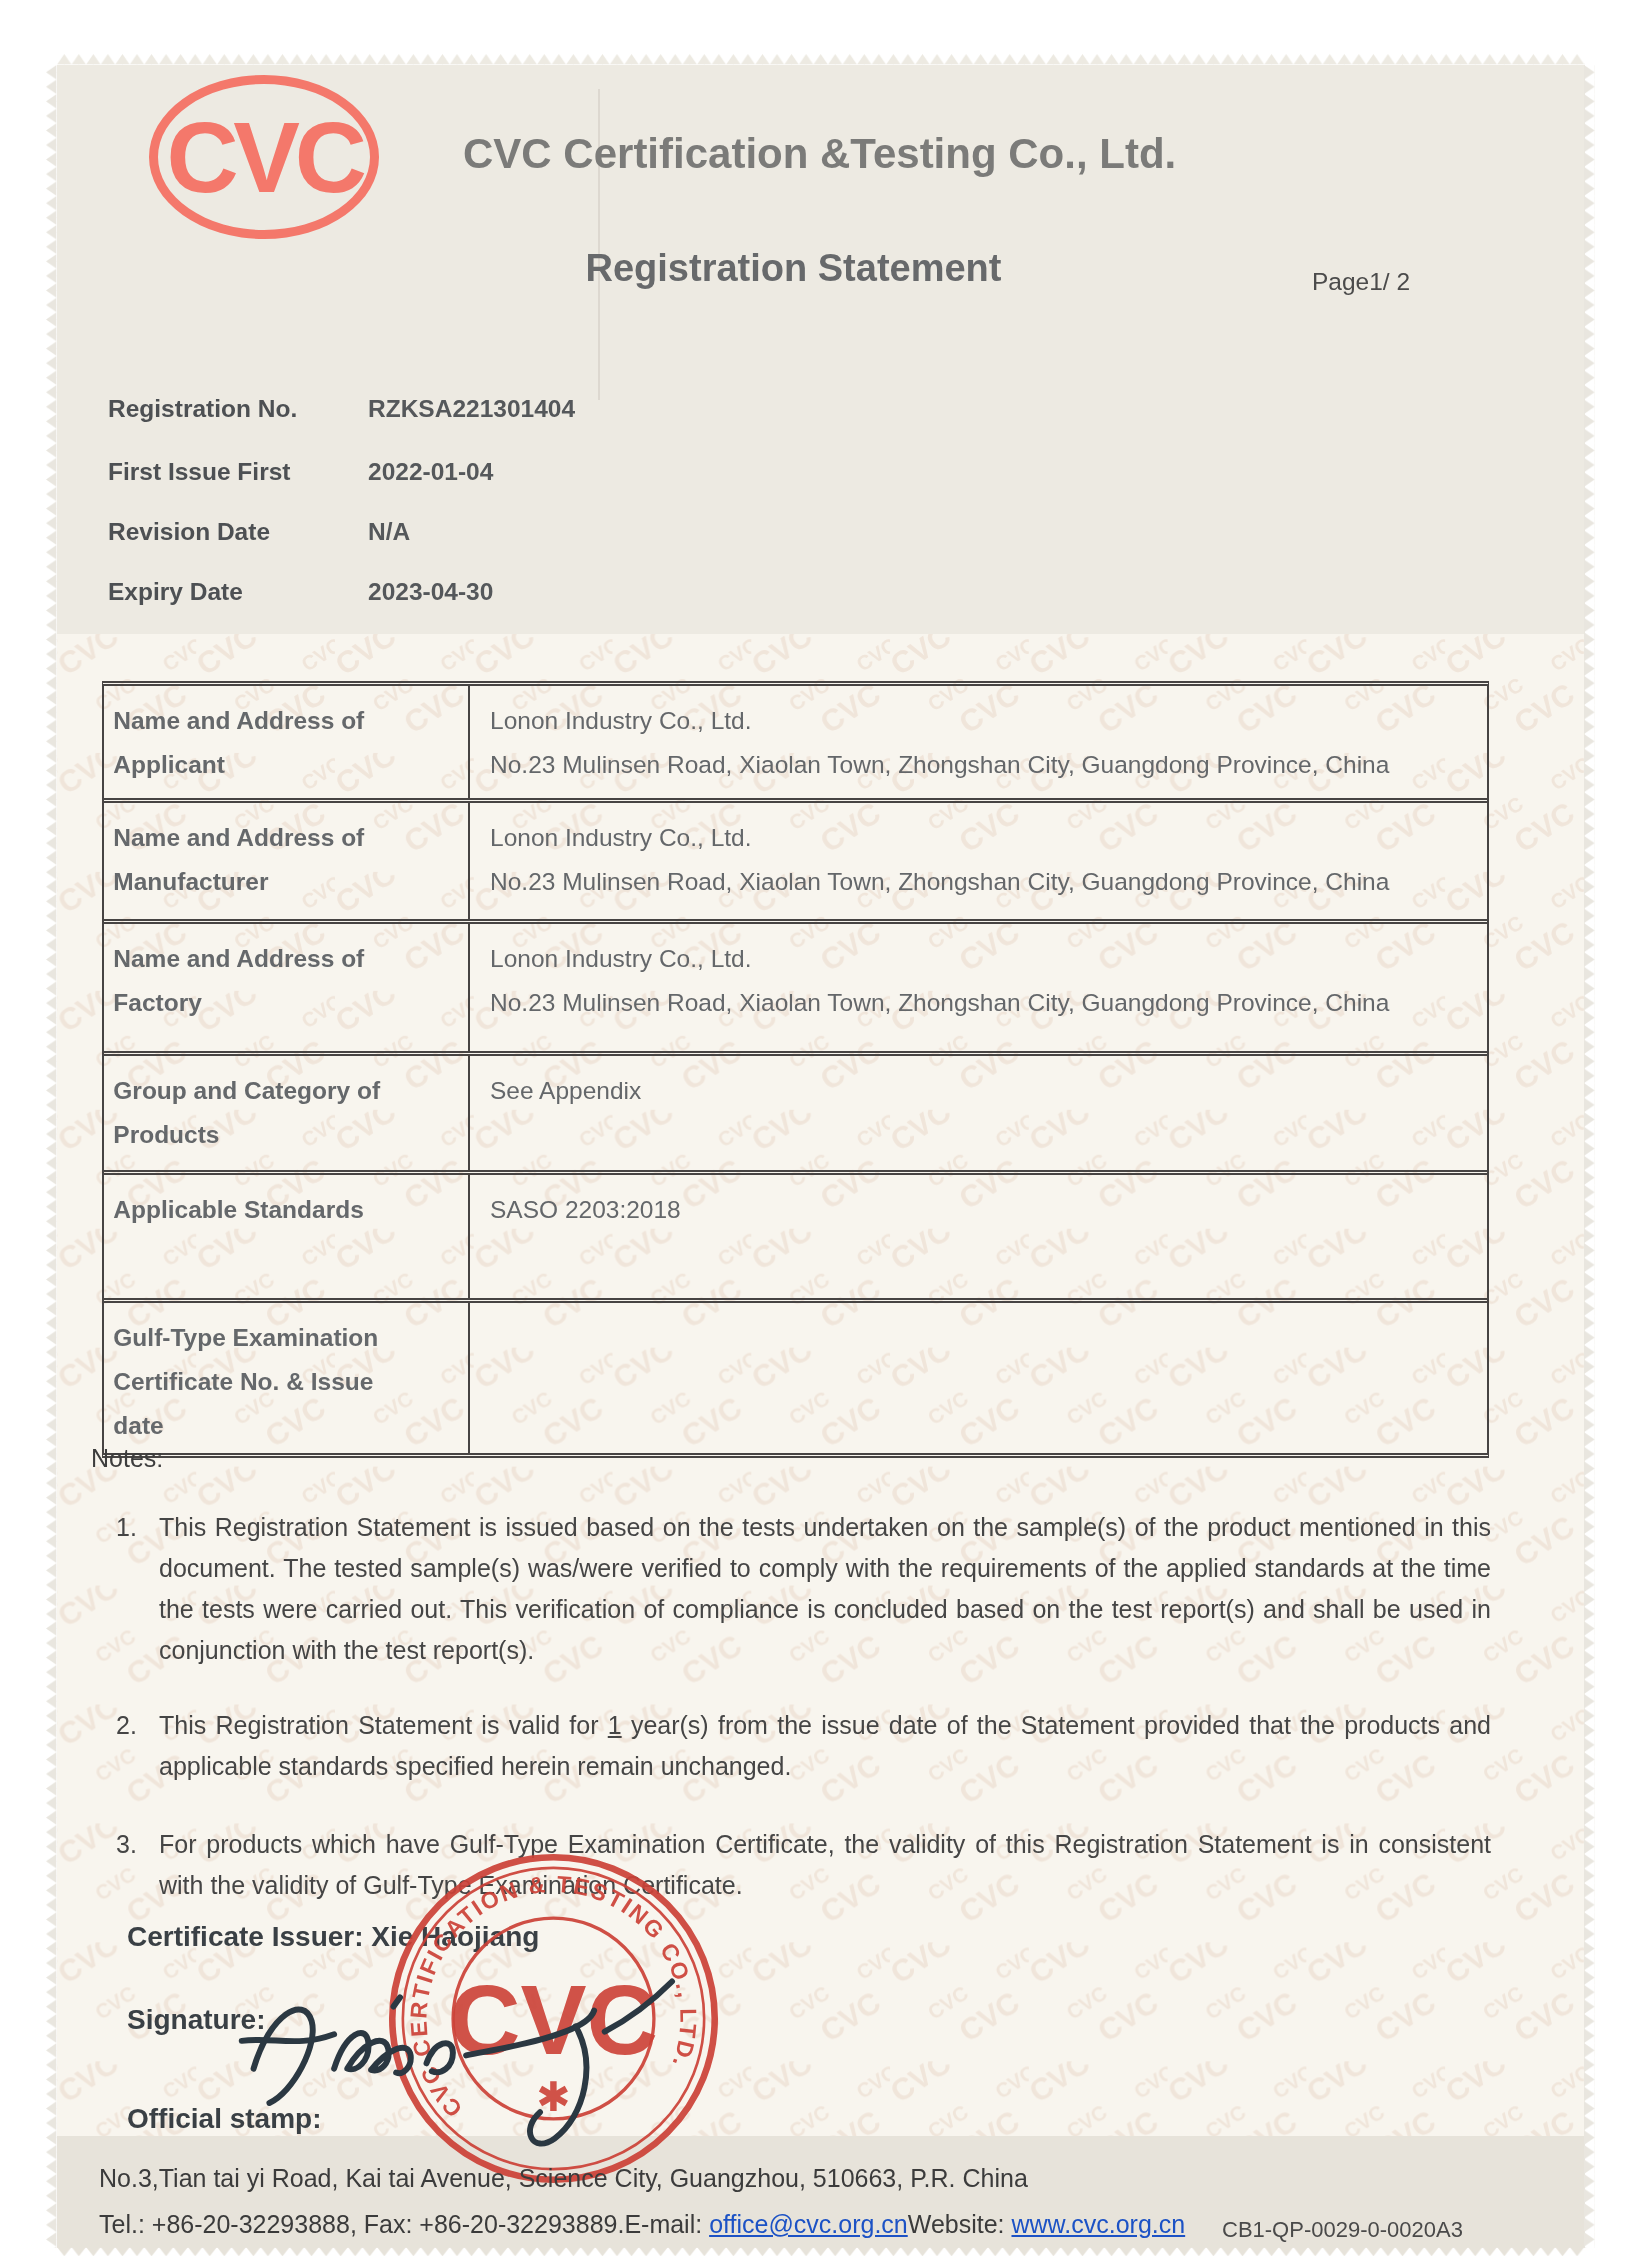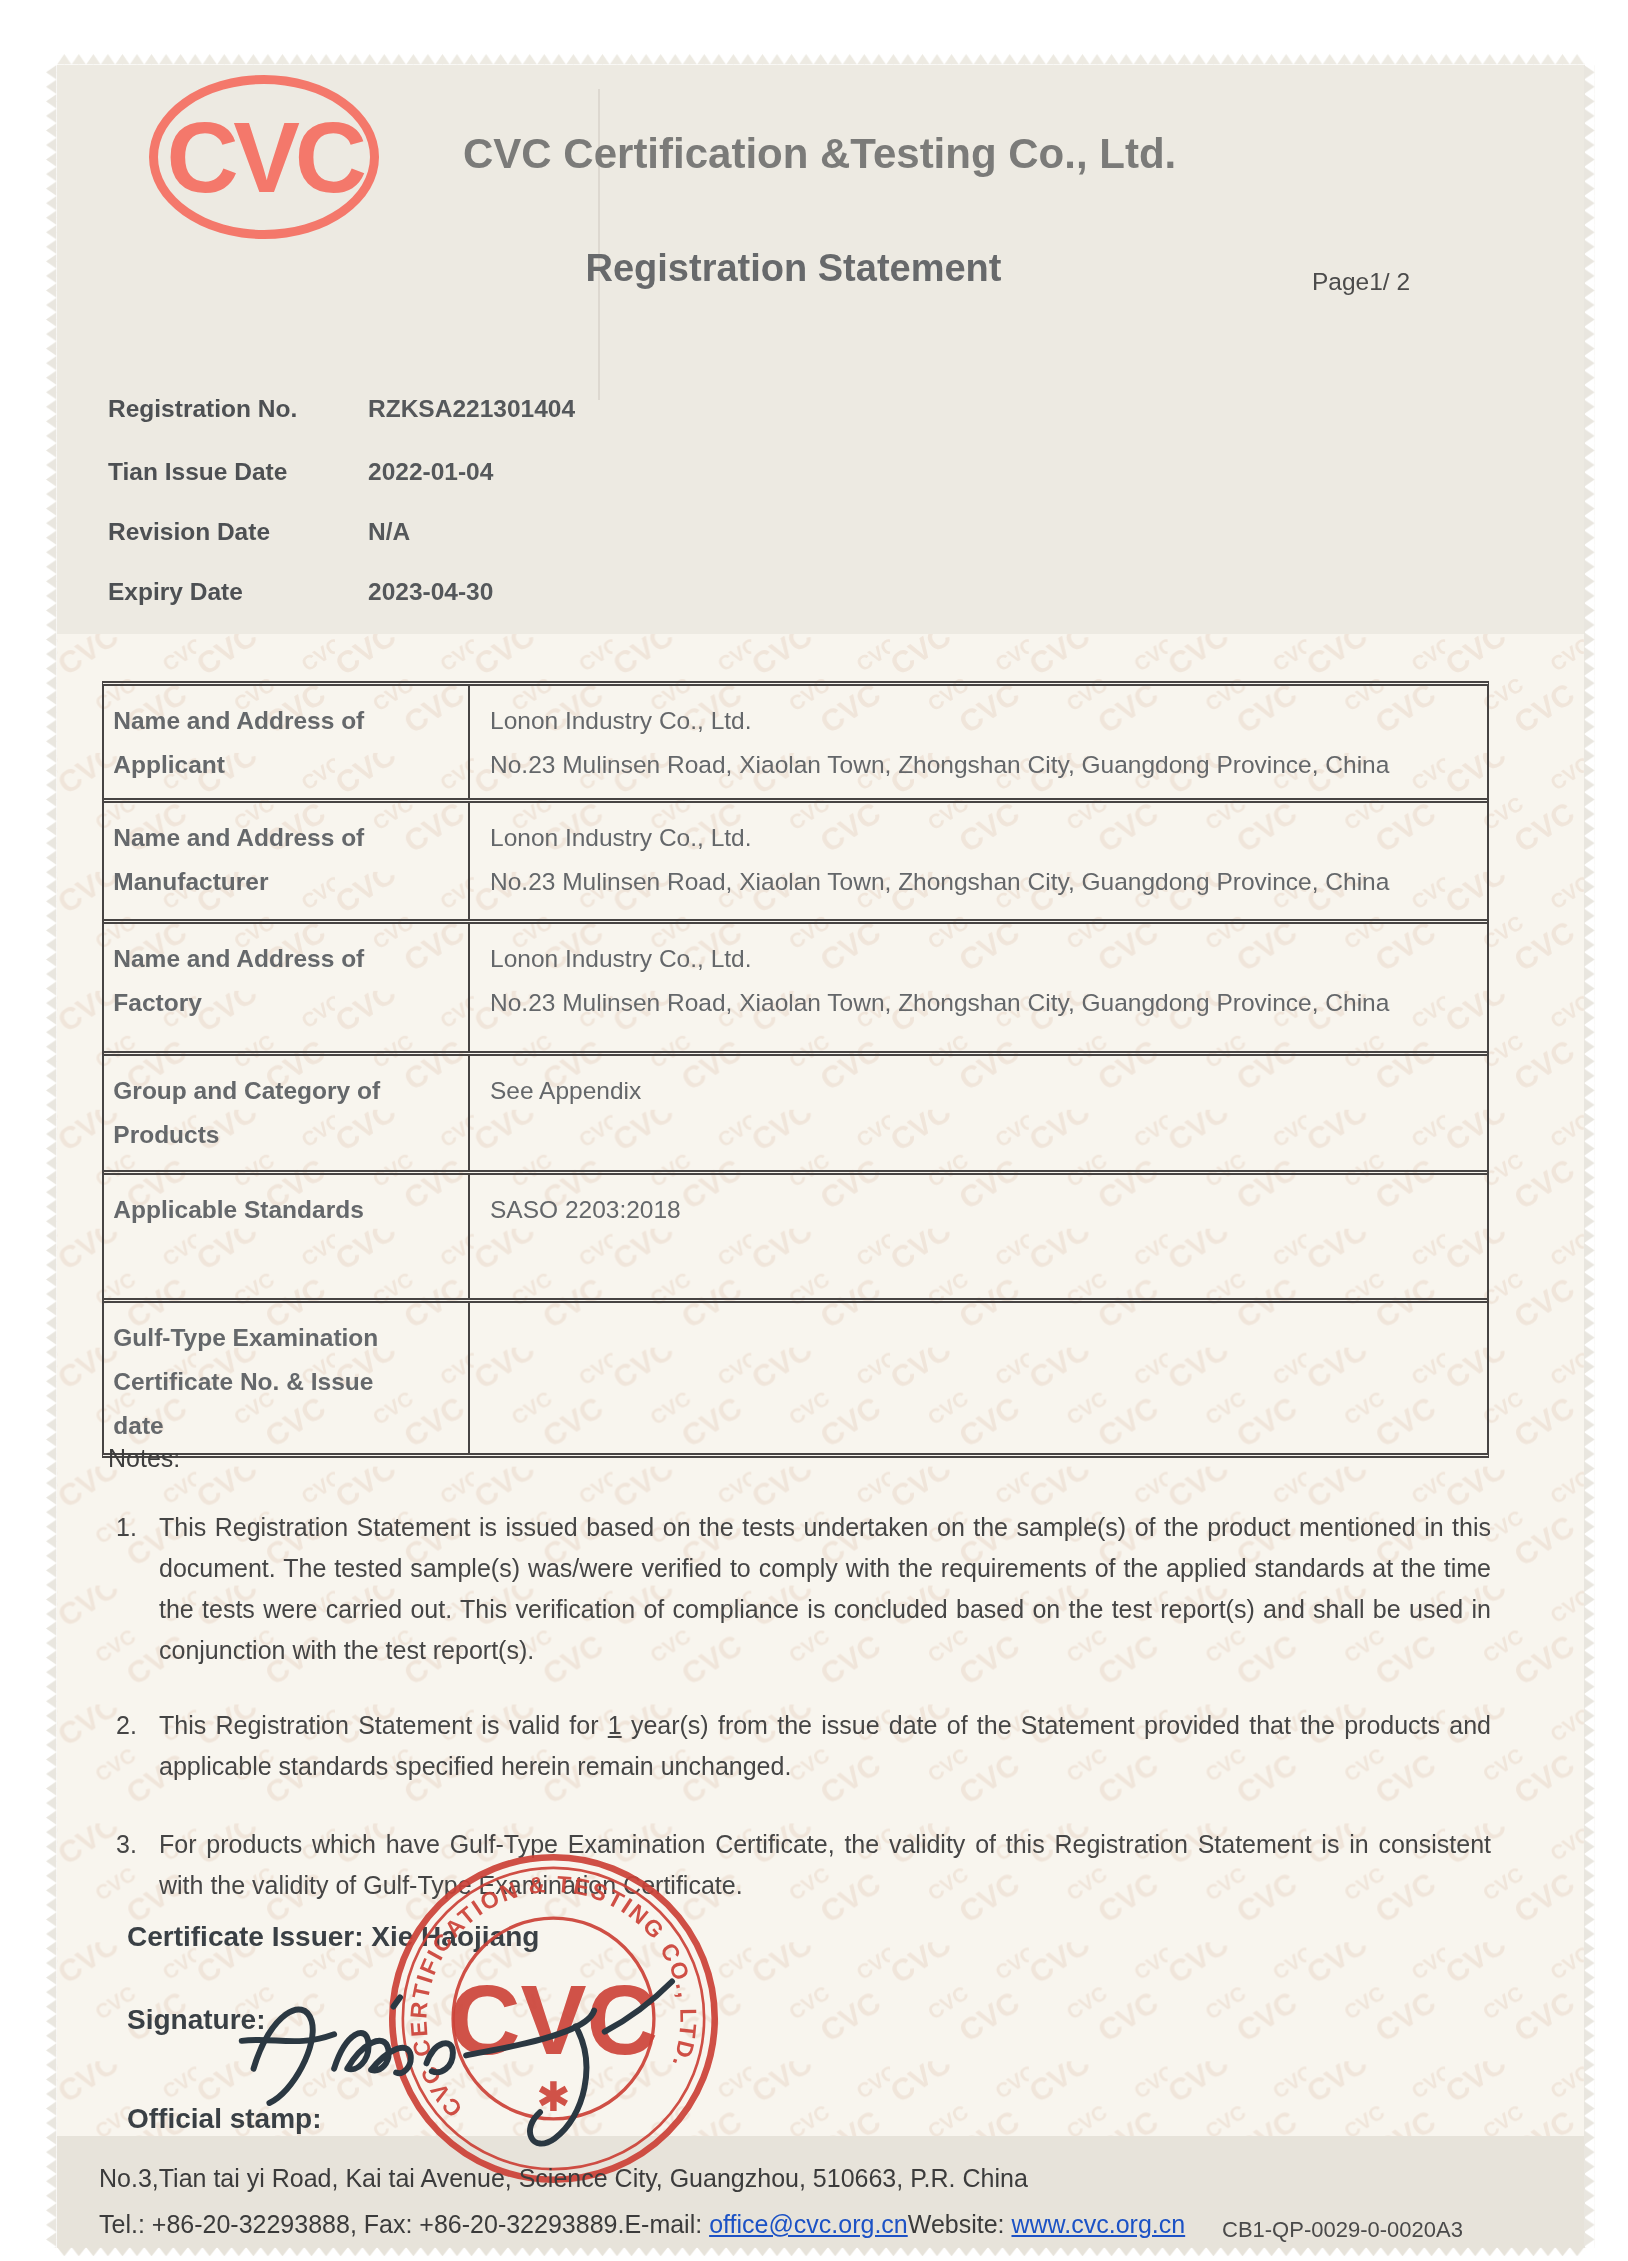--- a/index.html
+++ b/index.html
@@ -35,21 +35,21 @@
   .trow{display:flex;border-top:5.3px double #474443;box-sizing:border-box;}
   .trow:first-child{border-top:none;}
   .r1{min-height:112px;} .r2{min-height:121px;} .r3{min-height:132px;}
   .r4{min-height:119px;} .r5{min-height:128px;} .r6{min-height:139px;}
   .tcell{padding:13.2px 5.3px 5.3px 9.3px;font-size:24.5px;line-height:44px;box-sizing:border-box;}
   .tlabel{width:366px;border-right:2px solid #474443;font-weight:bold;color:#65686b;flex:none;}
   .tvalue{flex:1;color:#64676a;padding-left:20px;}
   .tline{white-space:nowrap;}
 
   
-  .notes-heading{position:absolute;left:108px;top:1428px;font-size:25px;color:#3d3d3d;}
+  .notes-heading{position:absolute;left:91px;top:1428px;font-size:25px;color:#3d3d3d;}
   .note{position:absolute;left:108px;width:1383px;font-size:25px;line-height:41px;color:#454545;}
   .note .num{position:absolute;left:8px;top:0;}
   .note .ntext{margin:0 0 0 51px;text-align:justify;}
   .n1{top:1491px;} .n2{top:1689px;} .n3{top:1808px;}
   .uline{text-decoration:underline;}
 
   
   .sig-label{position:absolute;left:127px;font-size:28px;font-weight:bold;color:#3a4045;white-space:nowrap;}
   .issuer{top:1905px;} .signature-l{top:1988px;} .stamp-l{top:2087px;}
   .stamp-svg{position:absolute;left:387px;top:1836px;width:333px;height:333px;}
@@ -128,21 +128,21 @@
     </div>
     <div class="company-name">CVC Certification &amp;Testing Co., Ltd.</div>
     <div class="doc-title">Registration Statement</div>
     <div class="page-indicator">Page1/ 2</div>
 
     <div class="reg-row" style="top:379px;">
       <span class="rl">Registration No.</span>
       <span class="rv">RZKSA221301404</span>
     </div>
     <div class="reg-row" style="top:442px;">
-      <span class="rl">Tian Issue Date</span>
+      <span class="rl">First Issue First</span>
       <span class="rv">2022-01-04</span>
     </div>
     <div class="reg-row" style="top:502px;">
       <span class="rl">Revision Date</span>
       <span class="rv">N/A</span>
     </div>
     <div class="reg-row" style="top:562px;">
       <span class="rl">Expiry Date</span>
       <span class="rv">2023-04-30</span>
     </div>

